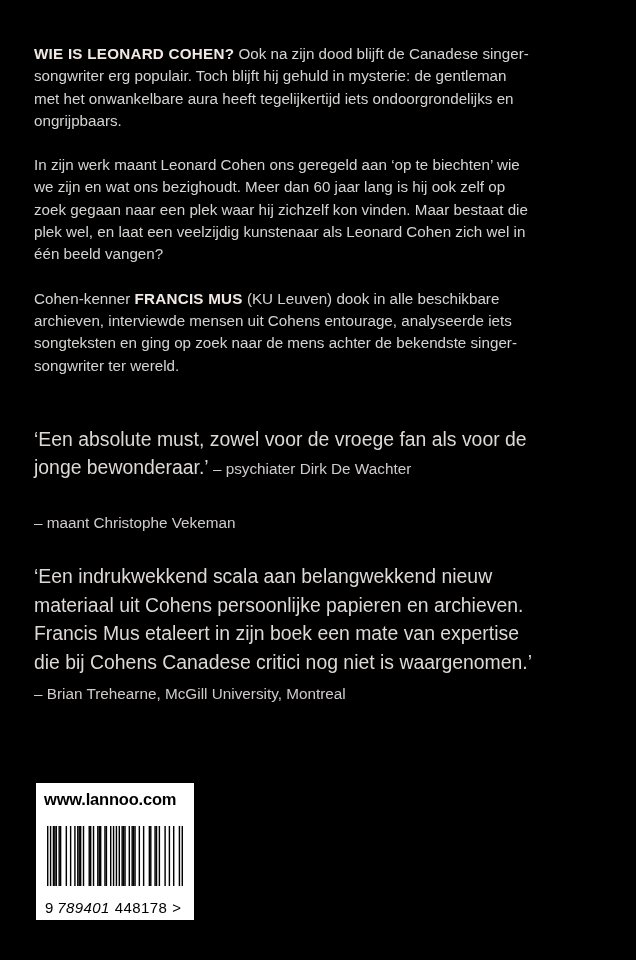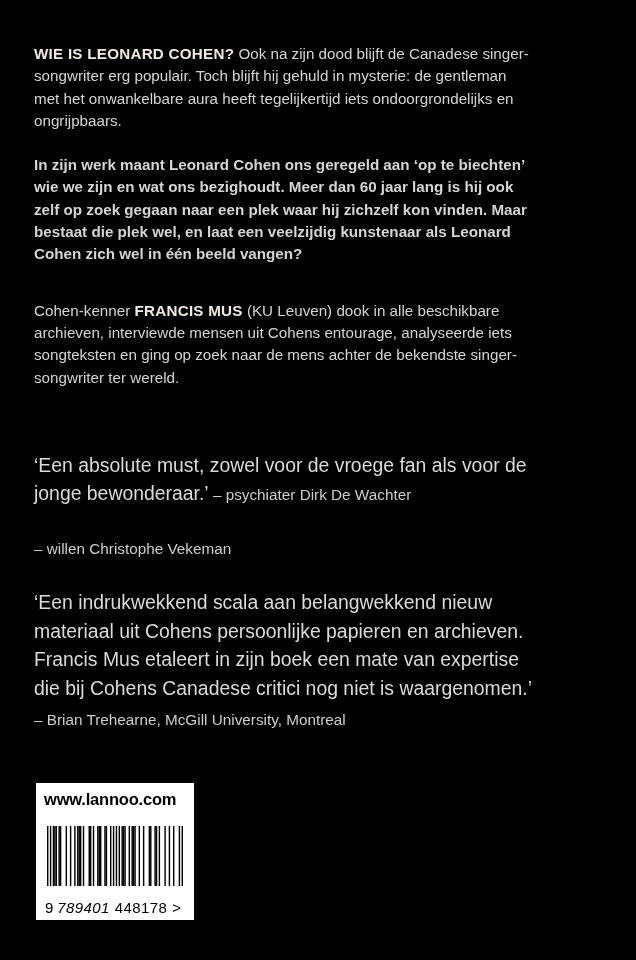--- a/index.html
+++ b/index.html
@@ -25,29 +25,29 @@
   
   .blurb {
     color: #d6d4d2;
     font-size: 15.2px;
     line-height: 22.3px;
     letter-spacing: 0.0px;
     margin: 0 0 22px 0;
     max-width: 512px;
     font-weight: 400;
   }
-  .blurb.p2 { margin-bottom: 34px; font-weight: bold; }
+  .blurb.p2 { margin-bottom: 22px; }
   .blurb.p3 { margin-bottom: 0; }
   .blurb b {
     color: #f2e9e4;
     font-weight: 700;
     letter-spacing: 0.25px;
   }
   
-  .quotes { margin-top: 62px; }
+  .quotes { margin-top: 48px; }
   .quote-block { margin-bottom: 28px; }
   .quote-block:last-child { margin-bottom: 0; }
   .quote-text {
     color: #ddd9d6;
     font-size: 19.4px;
     line-height: 28.6px;
     font-weight: 400;
     margin: 0;
     max-width: 528px;
   }
@@ -113,21 +113,21 @@
 
   <p class="blurb p3"><span>Cohen-kenner </span><b>FRANCIS MUS</b><span> (KU Leuven) dook in alle beschikbare archieven, interviewde mensen uit Cohens entourage, analyseerde iets songteksten en ging op zoek naar de mens achter de bekendste singer-songwriter ter wereld.</span></p>
 
   <div class="quotes">
 
     <div class="quote-block">
       <p class="quote-text"><span>‘Een absolute must, zowel voor de vroege fan als voor de jonge bewonderaar.’</span><span class="attrib-inline"> – psychiater Dirk De Wachter</span></p>
     </div>
 
     <div class="quote-block">
-      <span class="attrib attrib-line">– willen Christophe Vekeman</span>
+      <span class="attrib attrib-line">– maant Christophe Vekeman</span>
     </div>
 
     <div class="quote-block">
       <p class="quote-text"><span>‘Een indrukwekkend scala aan belangwekkend nieuw materiaal uit Cohens persoonlijke papieren en archieven. Francis Mus etaleert in zijn boek een mate van expertise die bij Cohens Canadese critici nog niet is waargenomen.’</span><span class="attrib-inline"> – Brian Trehearne, McGill University, Montreal</span></p>
     </div>
 
   </div>
 
   <div class="barcode-box">
     <div class="barcode-url">www.lannoo.com</div>

